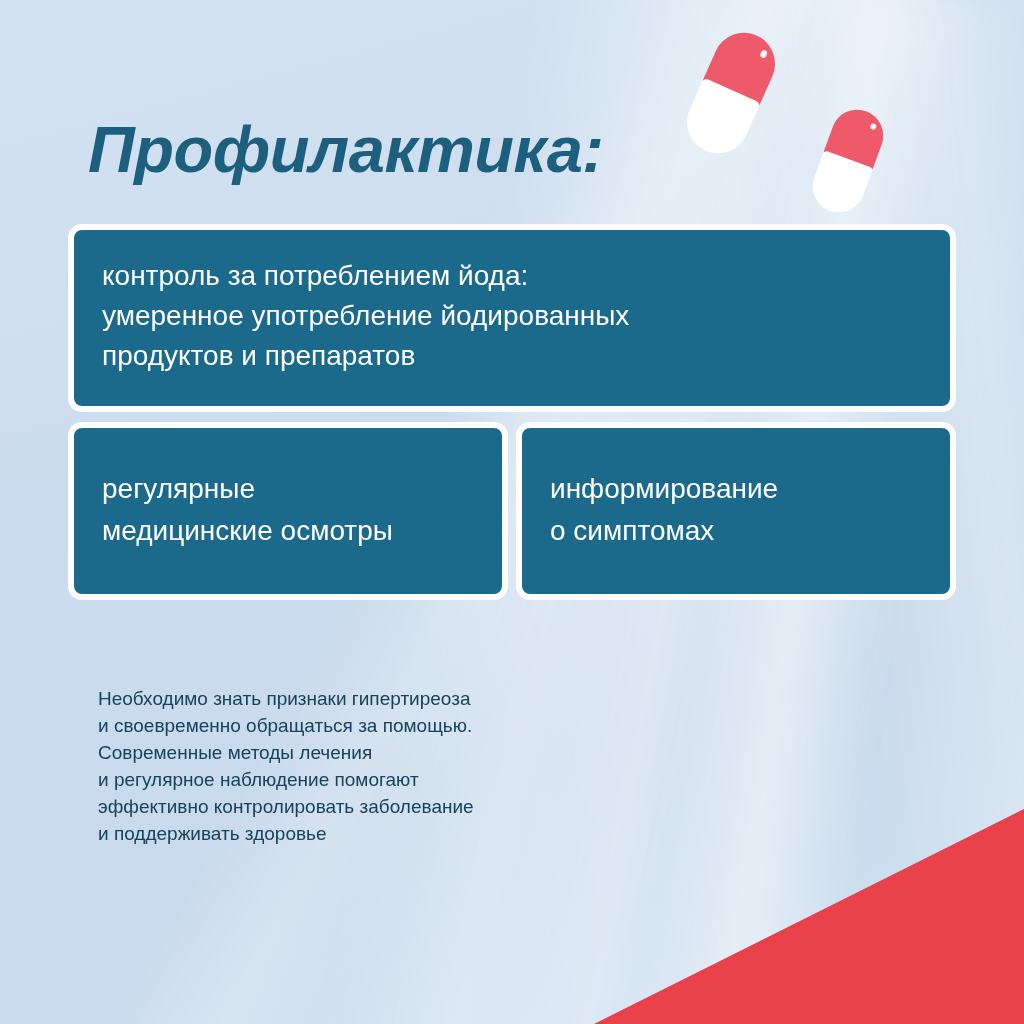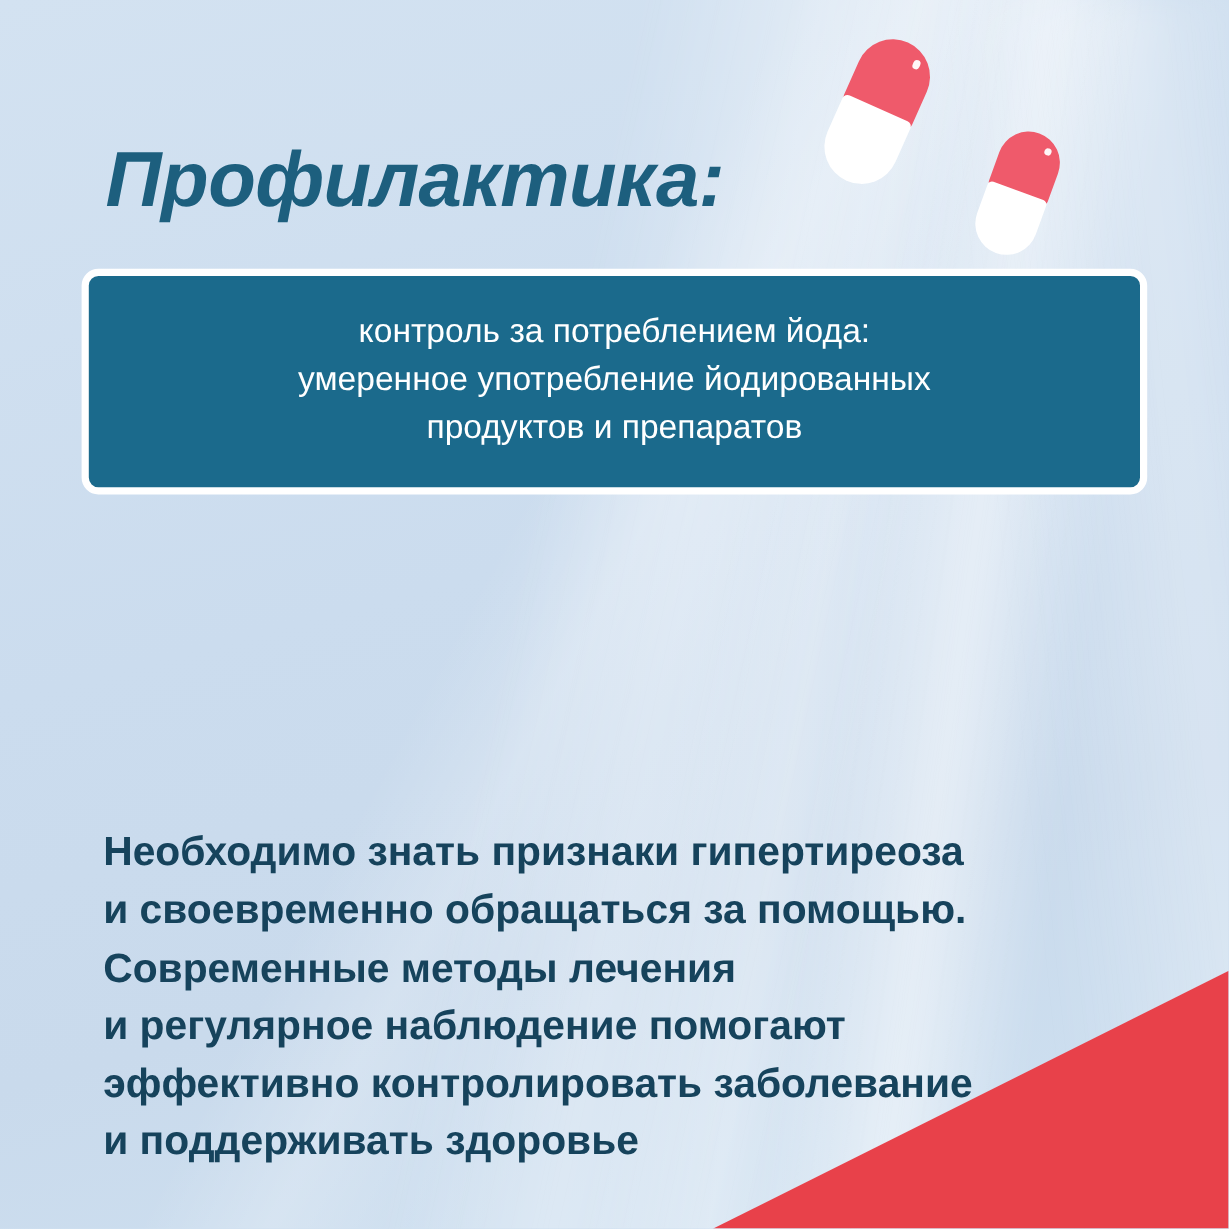--- a/index.html
+++ b/index.html
@@ -120,21 +120,20 @@
     width: 52px; height: 106px;
     transform: rotate(20deg);
   }
 
   
   .cards {
     position: absolute;
     left: 68px;
     top: 224px;
     width: 888px;
-    text-align: center;
   }
   .card {
     background: #1b6a8c;
     border: 6px solid #ffffff;
     border-radius: 14px;
     box-sizing: border-box;
     color: #ffffff;
     padding: 26px 28px 28px 28px;
   }
   .card-text {
@@ -157,26 +156,26 @@
     display: flex;
     align-items: center;
   }
   .card-half .card-text {
     line-height: 1.5;
   }
 
   
   .footer-text {
     position: absolute;
-    left: 86px;
+    left: 98px;
     top: 686px;
     width: 840px;
-    font-size: 34px;
+    font-size: 19px;
     line-height: 1.42;
-    font-weight: bold;
+    font-weight: normal;
     color: #16435c;
     white-space: pre-line;
   }
 </style>
 </head>
 <body>
 
 <div id="slide">
 
   <div class="sheen sheen-a"></div>
@@ -195,20 +194,30 @@
   </div>
 
   <div class="cards">
 
     <div class="card card-wide">
       <div class="card-text">контроль за потреблением йода:
 умеренное употребление йодированных
 продуктов и препаратов</div>
     </div>
 
+    <div class="card-row">
+      <div class="card card-half">
+        <div class="card-text">регулярные
+медицинские осмотры</div>
+      </div>
+      <div class="card card-half">
+        <div class="card-text">информирование
+о симптомах</div>
+      </div>
+    </div>
 
   </div>
 
   <div class="footer-text">Необходимо знать признаки гипертиреоза
 и своевременно обращаться за помощью.
 Современные методы лечения
 и регулярное наблюдение помогают
 эффективно контролировать заболевание
 и поддерживать здоровье</div>
 

